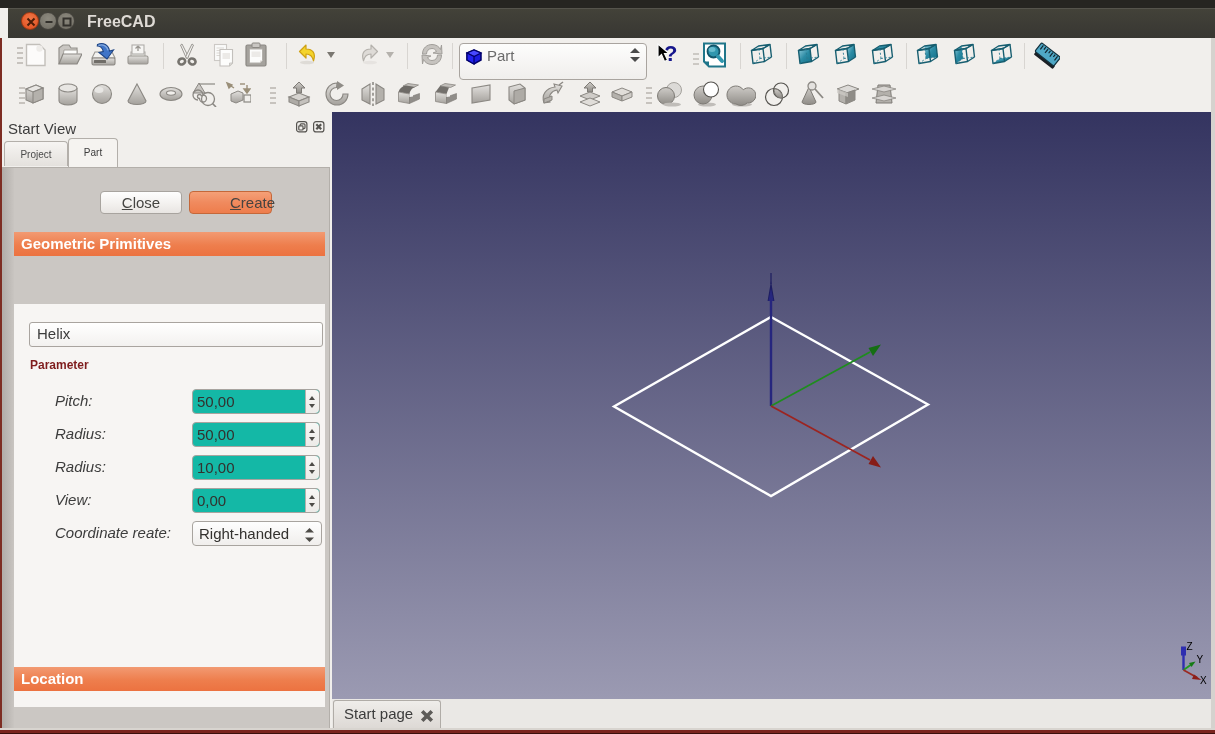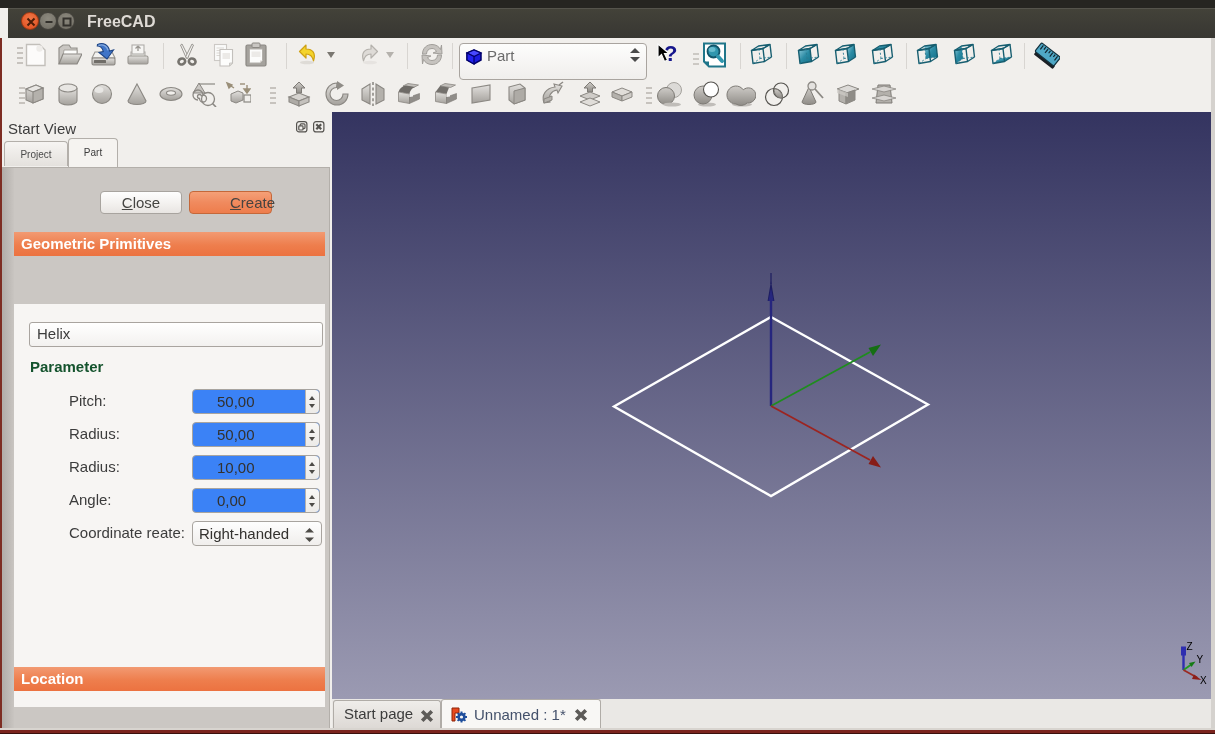--- a/index.html
+++ b/index.html
@@ -51,24 +51,24 @@
     border:1px solid #c4683a; color:#474340;padding-left:40px; }
   .pbtn u { text-decoration:underline; }
   .gheader { position:absolute; left:11px; width:311px; height:24px;
     background:linear-gradient(#f29a72,#ee7e4d 55%,#ec7240);
     color:#ffffff; font-size:15px; font-weight:bold; line-height:24px; padding-left:7px; }
   #gh1 { top:64px; }
   #gbody { position:absolute; left:11px; top:88px; width:311px; height:403px; background:#f7f5f3;margin-top:48px; }
   #helix { position:absolute; left:15px; top:18px; width:294px; height:25px;
     background:linear-gradient(#ffffff,#f3f1ef); border:1px solid #a9a49f; border-radius:3px;
     font-size:15px; color:#3c3c3c; line-height:22px; padding-left:7px; }
-  #param { position:absolute; left:16px; top:54px; font-size:15px; font-weight:bold; color:#14532d; }
-  .flabel { position:absolute; left:55px; font-size:15px; color:#3c3c3c; }
-  .spin { position:absolute; left:178px; width:128px; height:25px; background:#3b82f6;
-    border:1px solid #a8a49f; border-radius:4px; font-size:15px; color:#33312e; line-height:23px; padding-left:24px; }
+  #param { position:absolute; left:16px; top:54px; font-size:12px; font-weight:bold; color:#7f1d1d; }
+  .flabel { position:absolute; left:41px; font-size:15px; color:#3c3c3c;font-style:italic; }
+  .spin { position:absolute; left:178px; width:128px; height:25px; background:#14b8a6;
+    border:1px solid #a8a49f; border-radius:4px; font-size:15px; color:#33312e; line-height:23px; padding-left:4px; }
   .combo { position:absolute; left:178px; width:130px; height:25px; background:linear-gradient(#fefefe,#f0eeec);
     border:1px solid #a8a49f; border-radius:4px; font-size:15px; color:#33312e; line-height:23px; padding-left:6px; }
   .btns { position:absolute; right:0; top:0; width:14px; height:23px;
     background:linear-gradient(#f8f7f5,#edebe8); border-left:1px solid #b5b1ac; border-radius:0 4px 4px 0; }
   .btns:before { content:""; position:absolute; left:3px; top:6px; width:0; height:0;
     border-left:3.8px solid transparent; border-right:3.8px solid transparent; border-bottom:4.2px solid #4d4b47; }
   .btns:after { content:""; position:absolute; left:3px; top:14px; width:0; height:0;
     border-left:3.8px solid transparent; border-right:3.8px solid transparent; border-top:4.2px solid #4d4b47; }
   .carr { position:absolute; right:7px; top:6px; }
   #gh2 { top:499px; }
@@ -559,21 +559,21 @@
         <div style="position:absolute;left:0;top:0;width:11px;height:100%;background:linear-gradient(90deg,#b2aeaa,#c9c5c1)"></div>
       <div class="pbtn" id="btn-cl"><u>C</u>lose</div>
       <div class="pbtn" id="btn-cr"><u>C</u>reate</div>
       <div class="gheader" id="gh1">Geometric Primitives</div>
       <div id="gbody">
         <div id="helix">Helix</div>
         <div id="param">Parameter</div>
         <div class="flabel" style="top:88px">Pitch:</div>
         <div class="flabel" style="top:121px">Radius:</div>
         <div class="flabel" style="top:154px">Radius:</div>
-        <div class="flabel" style="top:187px">Angle:</div>
+        <div class="flabel" style="top:187px">View:</div>
         <div class="flabel" style="top:220px">Coordinate reate:</div>
         <div class="spin" style="top:85px">50,00<span class="btns"></span></div>
         <div class="spin" style="top:118px">50,00<span class="btns"></span></div>
         <div class="spin" style="top:151px">10,00<span class="btns"></span></div>
         <div class="spin" style="top:184px">0,00<span class="btns"></span></div>
         <div class="combo" style="top:217px">Right-handed<svg class="carr" width="9" height="14">
  <polygon points="4.5,0 9,4.5 0,4.5" fill="#4d4b47"></polygon>
               <polygon points="0,9.5 9,9.5 4.5,14" fill="#4d4b47"></polygon>
             </svg></div>
       </div>
@@ -581,37 +581,18 @@
     </div>
   </div>
 
   <div class="abs" id="tabbar">
     <div class="btab" id="btab1">
         <span>Start page</span>
         <svg class="xicon" style="left:86px" width="14" height="14" viewBox="0 0 14 14">
           <path d="M2.2 2.2 L11.8 11.8 M11.8 2.2 L2.2 11.8" stroke="#5d5b58" stroke-width="3.6"></path>
         </svg>
       </div>
-    <div class="btab" id="btab2">
-        <svg style="position:absolute;left:9px;top:7px" width="16" height="16">
-          <path d="M1 1 h7 v5 h-4 v8 h-3 z" fill="#e8491e" stroke="#8e2408" stroke-width="1"></path>
-          <g fill="#1f4e9c">
-            <circle cx="10.5" cy="10" r="4.2"></circle>
-            <g stroke="#1f4e9c" stroke-width="2">
-              <line x1="10.5" y1="4.5" x2="10.5" y2="15.5"></line>
-              <line x1="5" y1="10" x2="16" y2="10"></line>
-              <line x1="6.6" y1="6.1" x2="14.4" y2="13.9"></line>
-              <line x1="14.4" y1="6.1" x2="6.6" y2="13.9"></line>
-            </g>
-          </g>
-          <circle cx="10.5" cy="10" r="1.6" fill="#f8f7f5"></circle>
-        </svg>
-        <span>Unnamed : 1*</span>
-        <svg class="xicon" style="left:132px" width="14" height="14" viewBox="0 0 14 14">
-          <path d="M2.2 2.2 L11.8 11.8 M11.8 2.2 L2.2 11.8" stroke="#5d5b58" stroke-width="3.6"></path>
-        </svg>
-      </div>
   </div>
 
   <div class="abs" id="bleft"></div>
   <div class="abs" id="bright"></div>
   <div class="abs" id="bbottom"></div>
 </div>
 
 </body></html>

